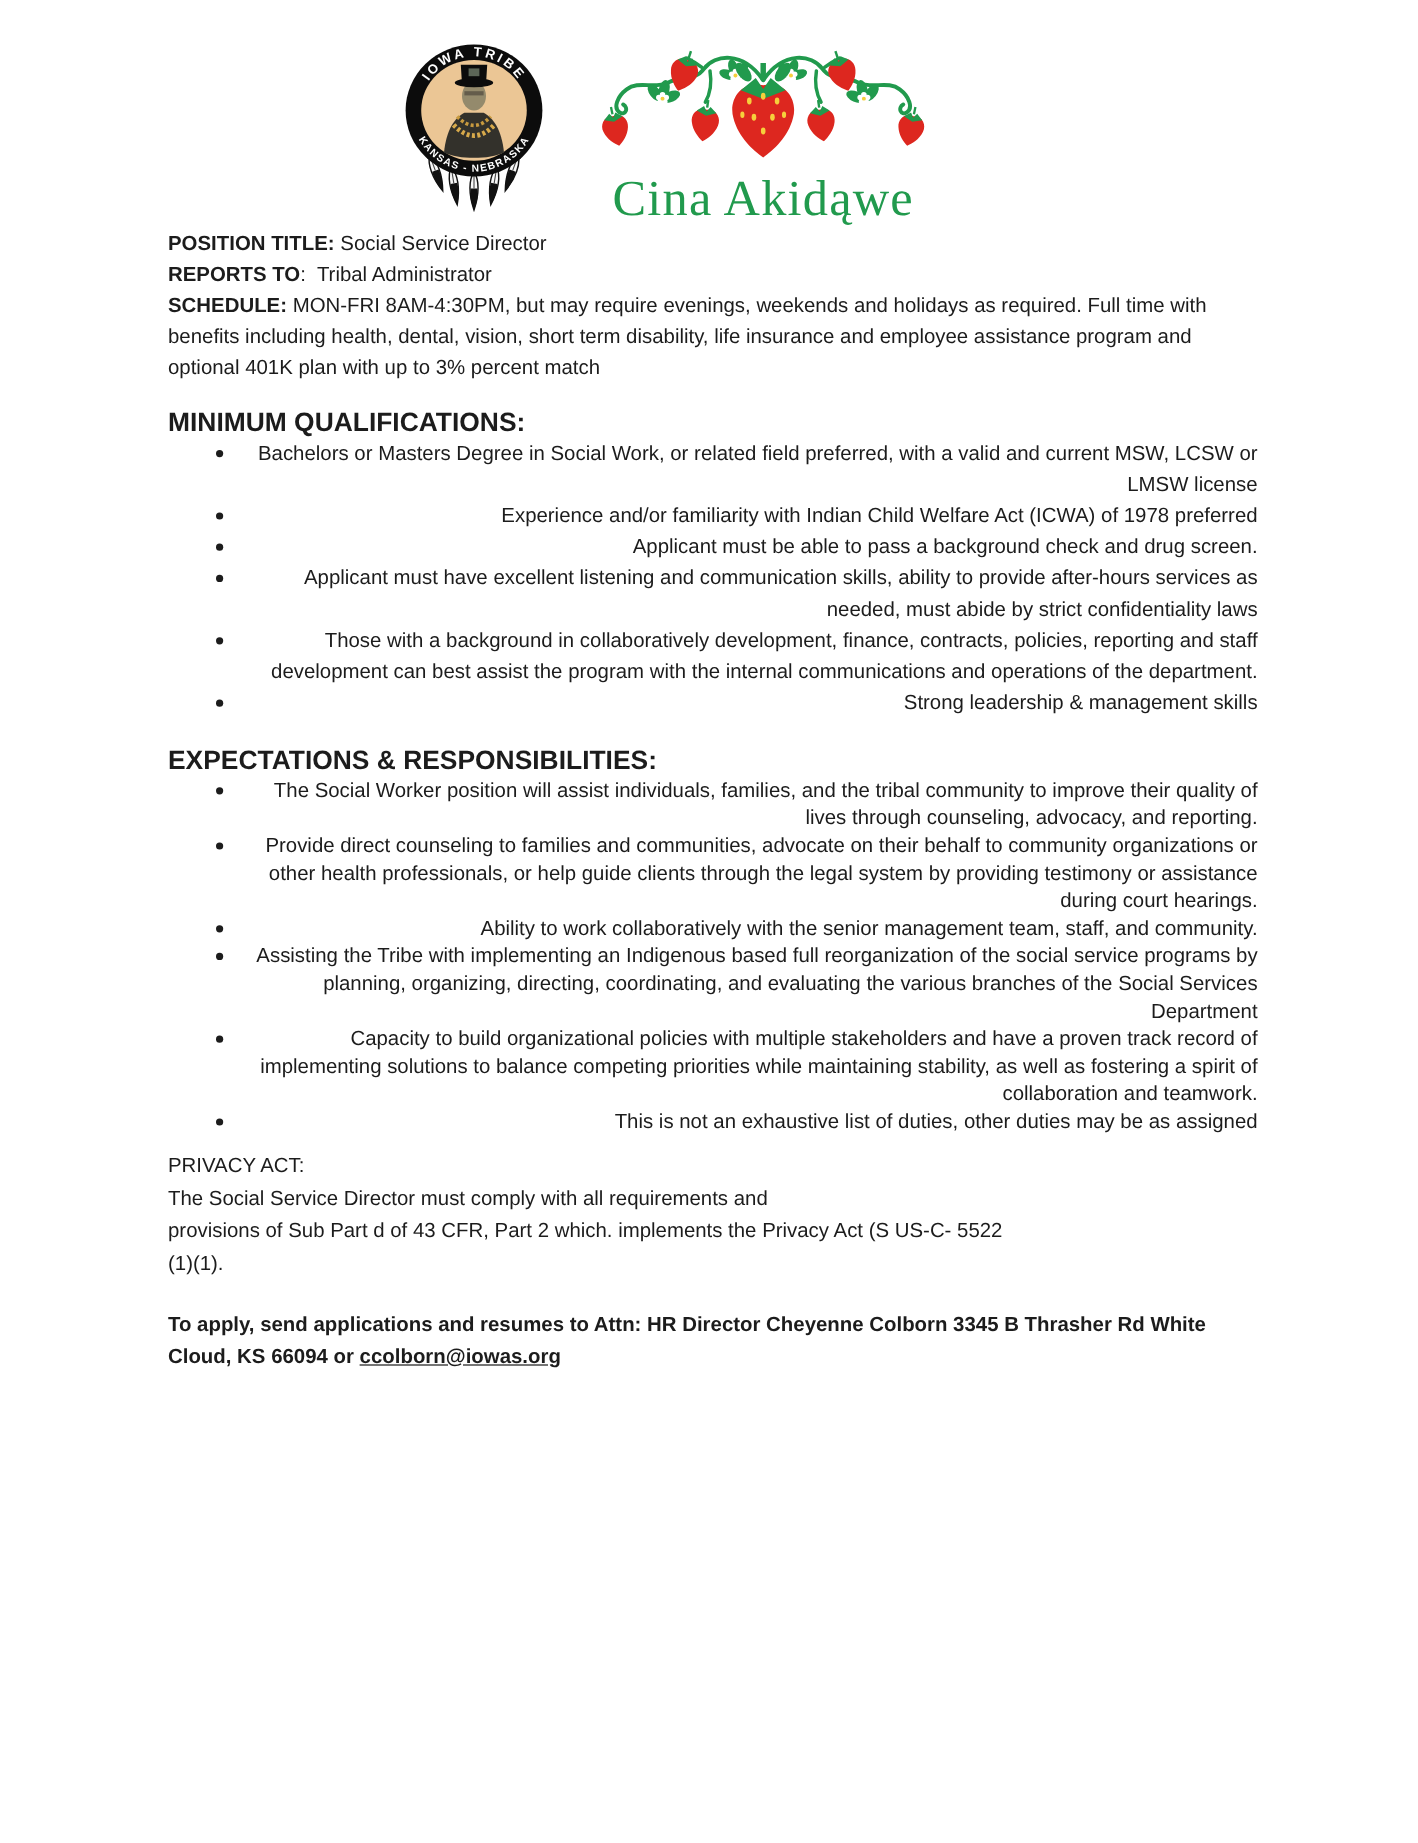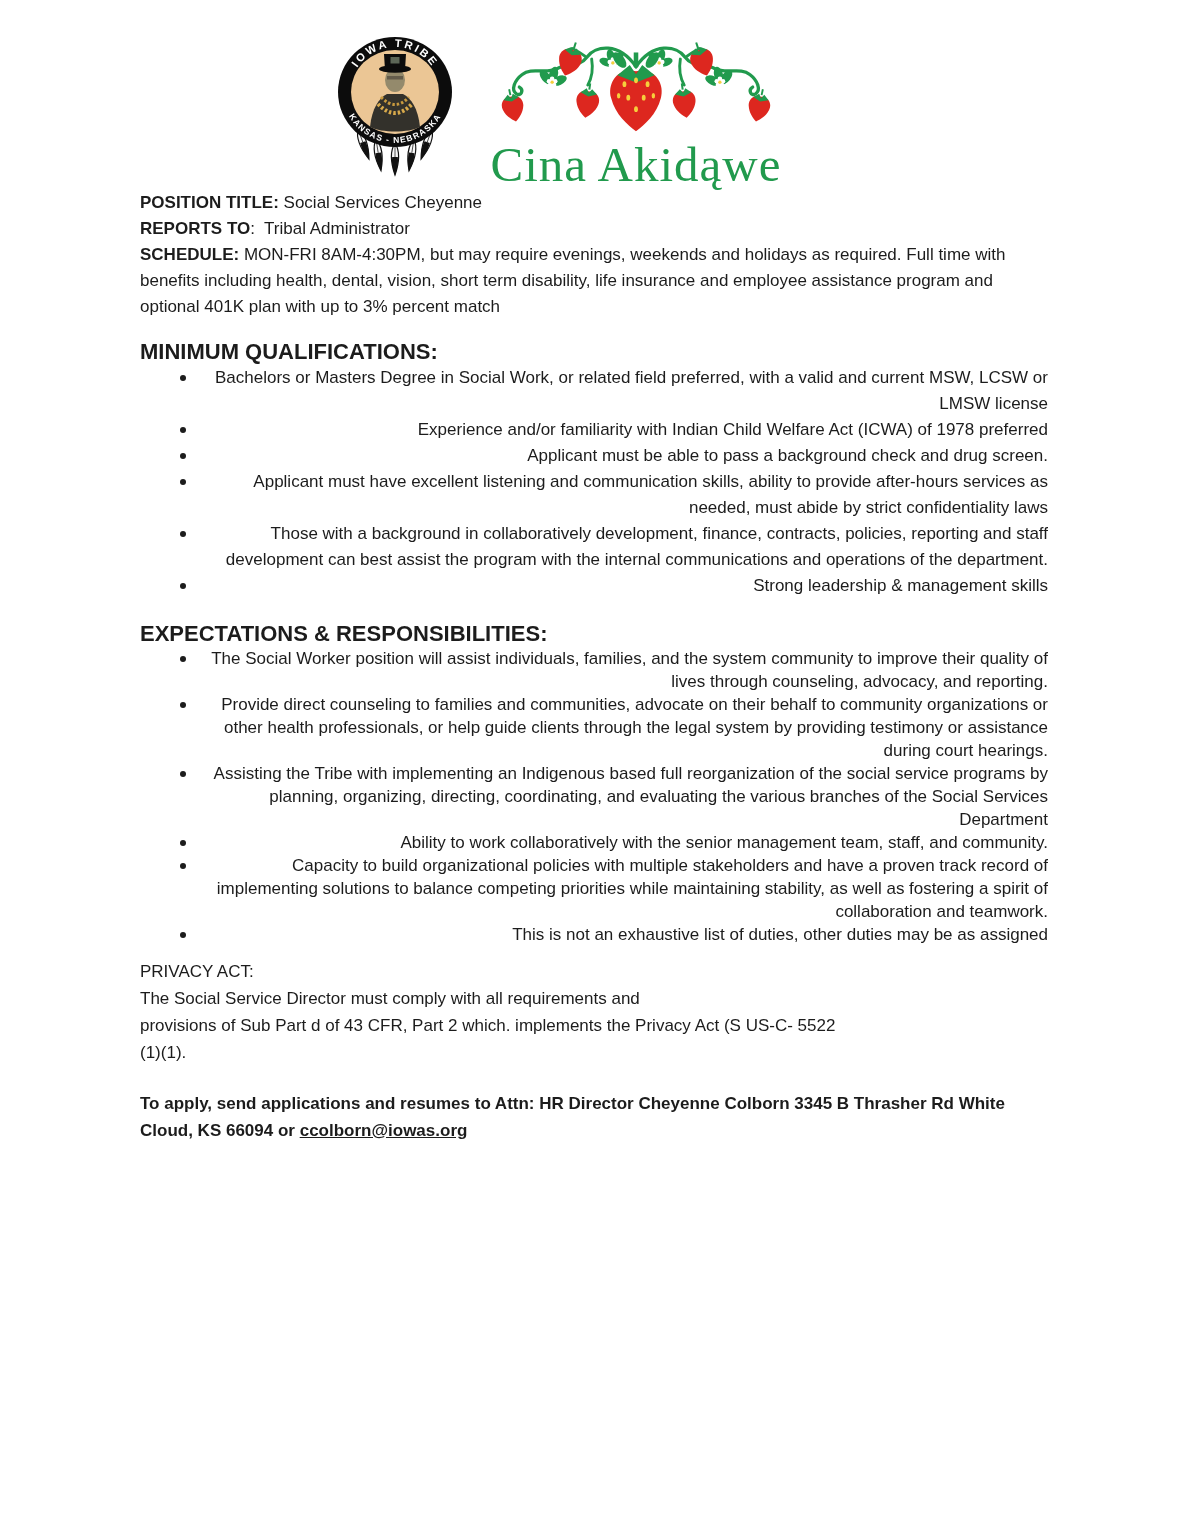--- a/index.html
+++ b/index.html
@@ -22,21 +22,21 @@
   
   .logos{position:absolute;left:0;top:0;width:1182px;height:190px;}
   .seal{position:absolute;left:334px;top:30px;}
   .arc{fill:#ffffff;font-family:"Liberation Sans",sans-serif;font-weight:bold;}
   .arc-top{font-size:11px;letter-spacing:2.5px;}
   .arc-bot{font-size:8.5px;letter-spacing:1.2px;}
   .cina{position:absolute;left:486px;top:34px;width:300px;text-align:center;}
   .cina-text{
     margin-top:-4px;
     font-family:"Liberation Serif","DejaVu Serif",serif;
-    font-size:49px;line-height:46px;color:var(--green);letter-spacing:1px;
+    font-size:42px;line-height:46px;color:var(--green);letter-spacing:1px;
   }
   
   .content{
     position:absolute;left:140px;top:190px;width:908px;
     font-size:17px;line-height:26px;
   }
   .field-label{font-weight:bold;}
   .field-sep{white-space:pre;}
   h3.sec{font-size:22px;line-height:26px;font-weight:bold;}
   .sec-min{margin-top:19px;}
@@ -155,41 +155,41 @@
             <ellipse cx="168" cy="64" rx="1.8" ry="2.8"></ellipse>
         </g>
       </svg>
       <div class="cina-text">Cina Akidąwe</div>
     </div>
   </div>
 
   <div class="content">
 
     <div>
-      <div class="field"><span class="field-label">POSITION TITLE:</span><span class="field-sep"> </span><span>Social Services Cheyenne</span></div>
+      <div class="field"><span class="field-label">POSITION TITLE:</span><span class="field-sep"> </span><span>Social Service Director</span></div>
       <div class="field"><span class="field-label">REPORTS TO</span><span class="field-sep">:  </span><span>Tribal Administrator</span></div>
       <div class="field"><span class="field-label">SCHEDULE:</span><span class="field-sep"> </span><span>MON-FRI 8AM-4:30PM, but may require evenings, weekends and holidays as required. Full time with benefits including health, dental, vision, short term disability, life insurance and employee assistance program and optional 401K plan with up to 3% percent match</span></div>
     </div>
 
     <h3 class="sec sec-min">MINIMUM QUALIFICATIONS:</h3>
     <ul class="bullets">
       <li>Bachelors or Masters Degree in Social Work, or related field preferred, with a valid and current MSW, LCSW or LMSW license</li>
       <li>Experience and/or familiarity with Indian Child Welfare Act (ICWA) of 1978 preferred</li>
       <li>Applicant must be able to pass a background check and drug screen.</li>
       <li>Applicant must have excellent listening and communication skills, ability to provide after-hours services as needed, must abide by strict confidentiality laws</li>
       <li>Those with a background in collaboratively development, finance, contracts, policies, reporting and staff development can best assist the program with the internal communications and operations of the department.</li>
       <li>Strong leadership &amp; management skills</li>
     </ul>
 
     <h3 class="sec sec-exp">EXPECTATIONS &amp; RESPONSIBILITIES:</h3>
     <ul class="bullets tight">
-      <li>The Social Worker position will assist individuals, families, and the system community to improve their quality of lives through counseling, advocacy, and reporting.</li>
+      <li>The Social Worker position will assist individuals, families, and the tribal community to improve their quality of lives through counseling, advocacy, and reporting.</li>
       <li>Provide direct counseling to families and communities, advocate on their behalf to community organizations or other health professionals, or help guide clients through the legal system by providing testimony or assistance during court hearings.</li>
+      <li>Ability to work collaboratively with the senior management team, staff, and community.</li>
       <li>Assisting the Tribe with implementing an Indigenous based full reorganization of the social service programs by  planning, organizing, directing, coordinating, and evaluating the various branches of the Social Services Department</li>
-      <li>Ability to work collaboratively with the senior management team, staff, and community.</li>
       <li>Capacity to build organizational policies with multiple stakeholders and have a proven track record of implementing solutions to balance competing priorities while maintaining stability, as well as fostering a spirit of collaboration and teamwork.</li>
       <li>&nbsp;This is not an exhaustive list of duties, other duties may be as assigned</li>
     </ul>
 
     <div class="privacy">
       <div>PRIVACY ACT:</div>
       <div>The Social Service Director must comply with all requirements and</div>
       <div>provisions of Sub Part d of 43 CFR, Part 2 which. implements the Privacy Act (S US-C- 5522</div>
       <div>(1)(1).</div>
     </div>

